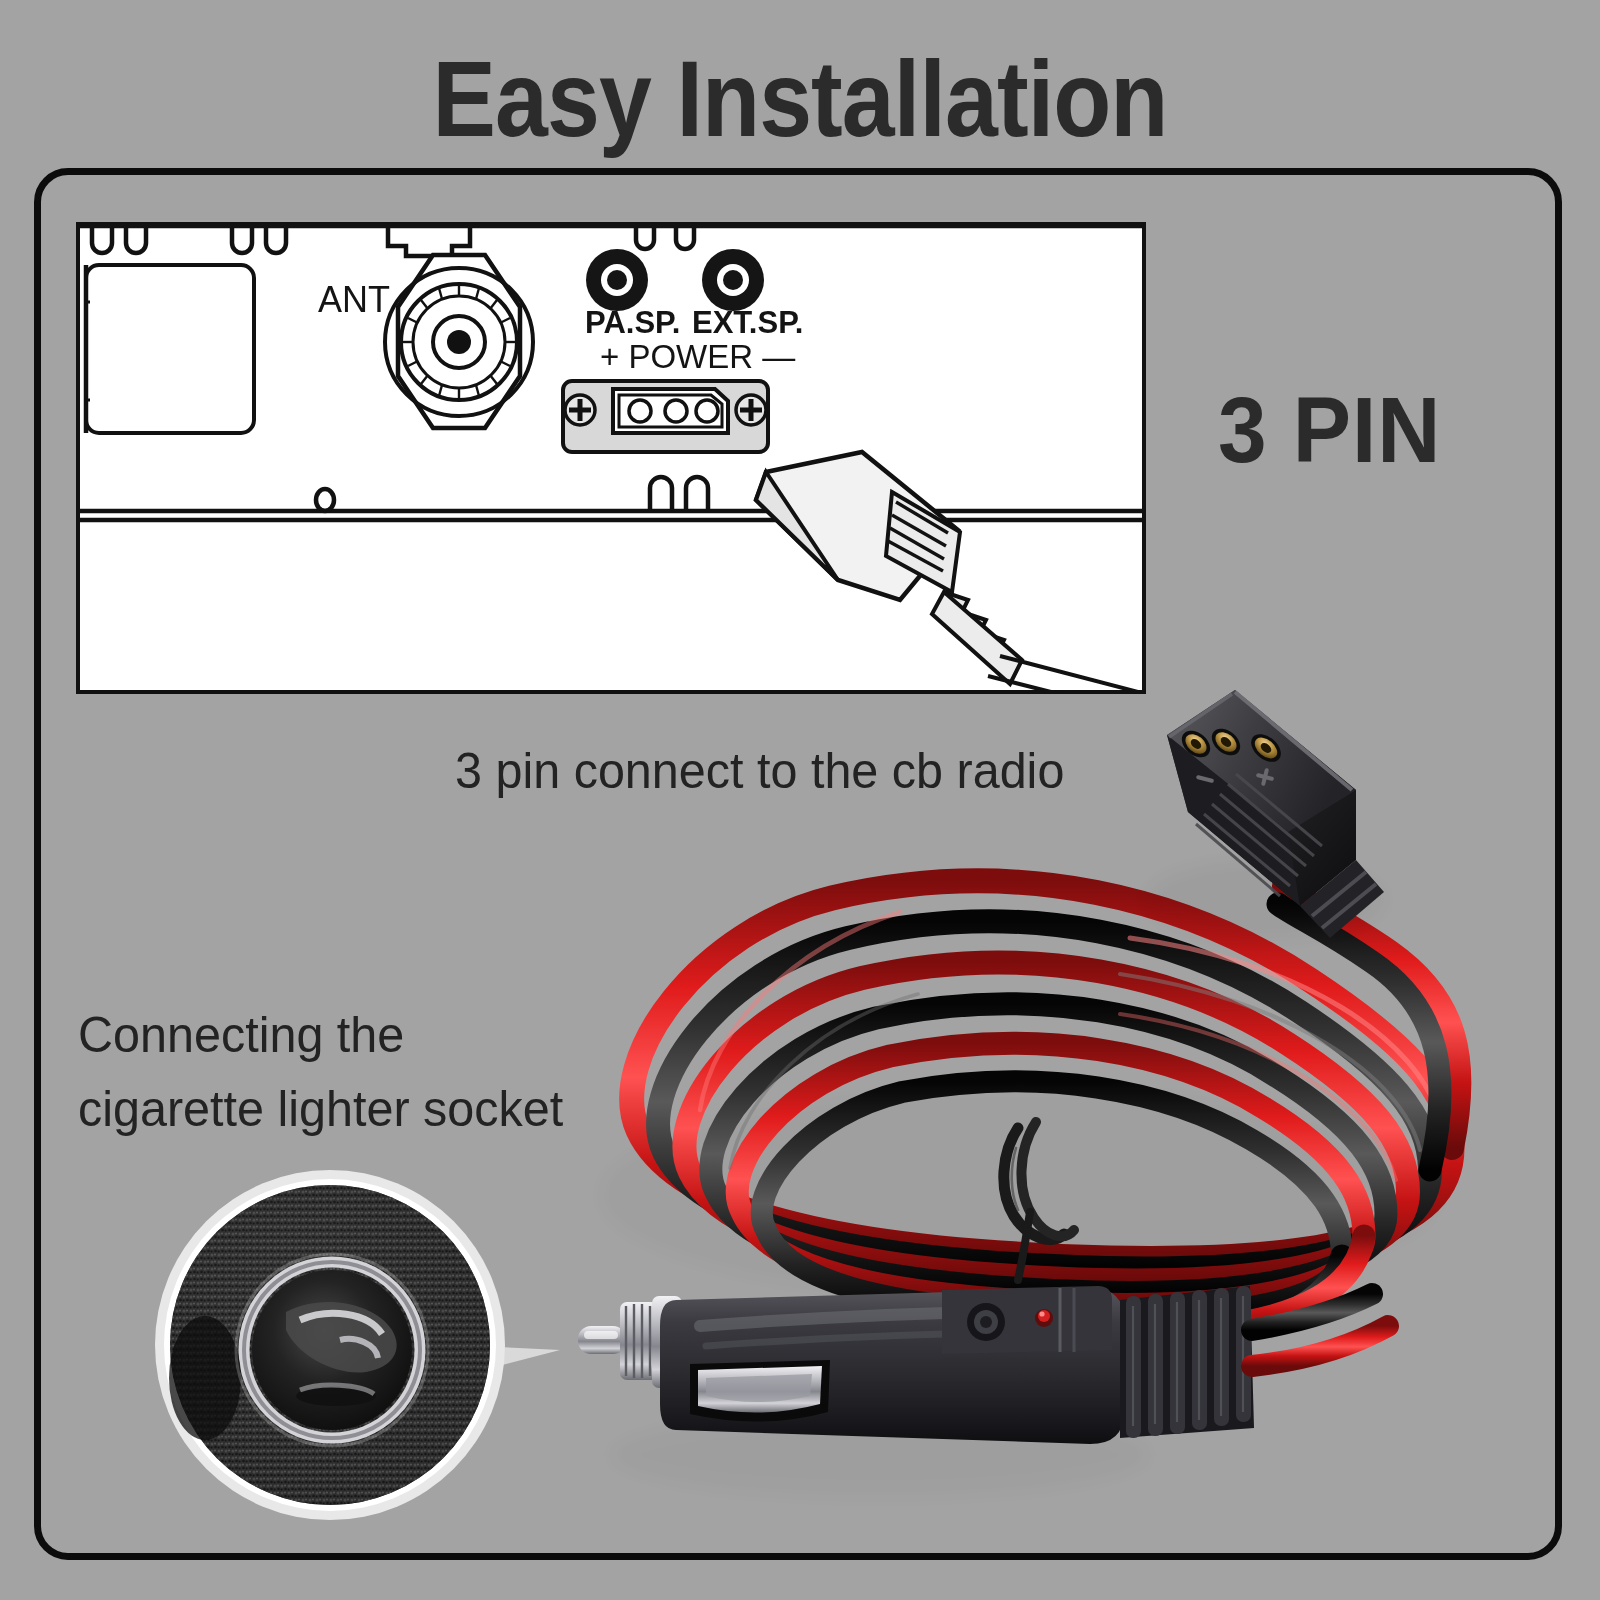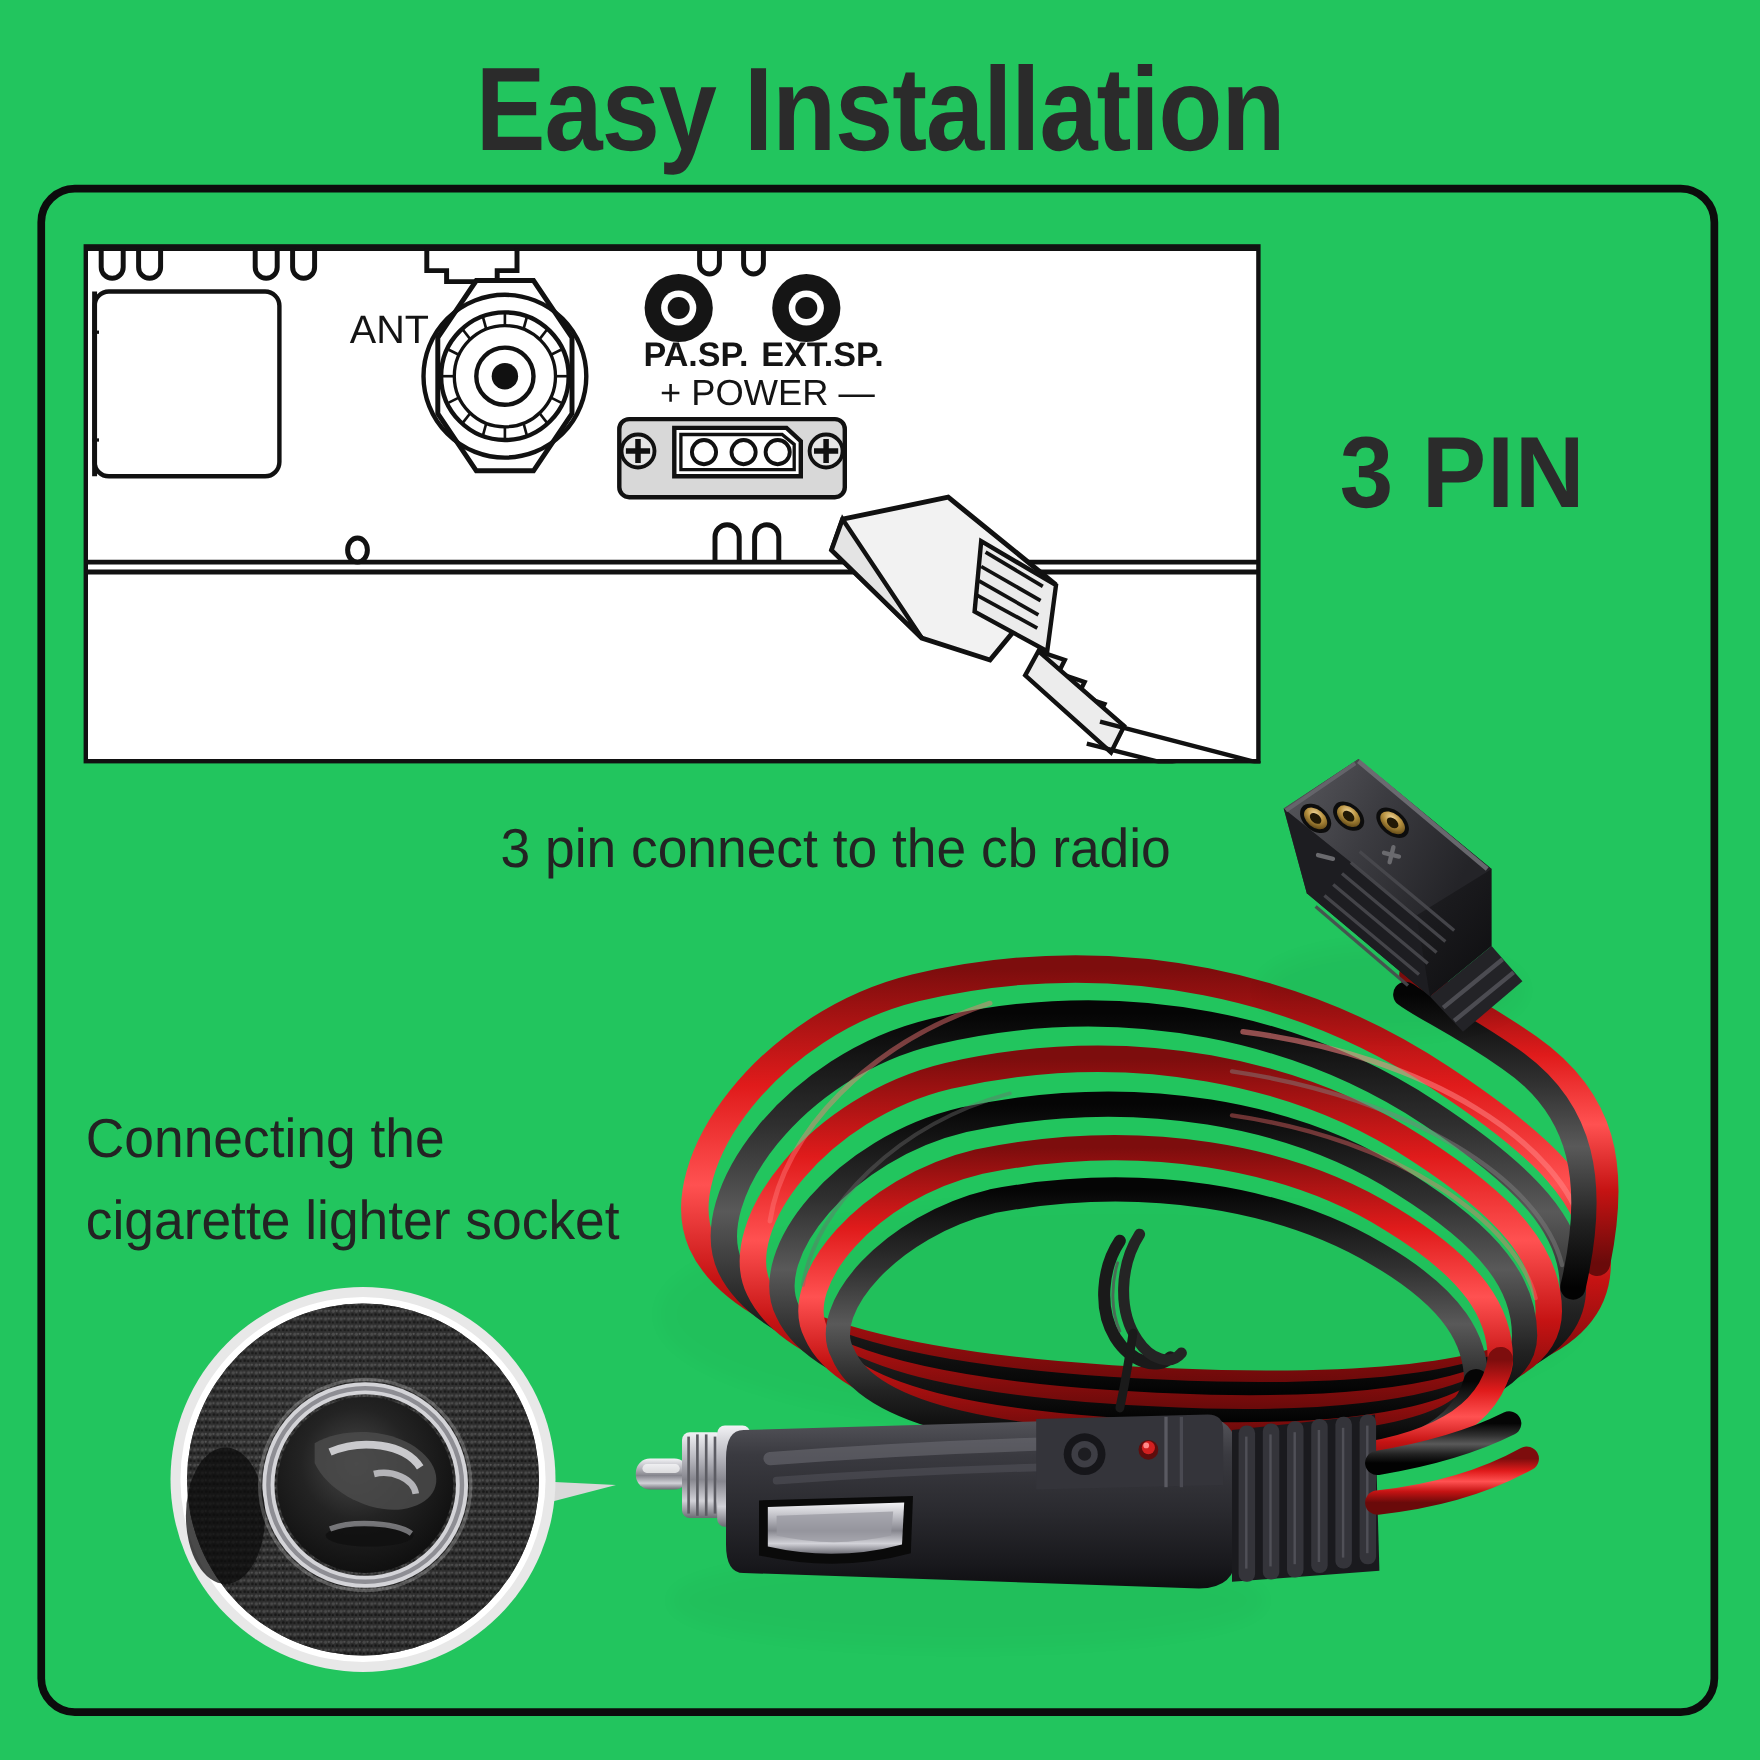--- a/index.html
+++ b/index.html
@@ -4,21 +4,21 @@
 <style>
   html, body {
     margin: 0;
     padding: 0;
     background: #ffffff;
   }
   #stage {
     position: relative;
     width: 1600px;
     height: 1600px;
-    background: #22c55e;
+    background: #a3a3a3;
     overflow: hidden;
     font-family: "Liberation Sans", sans-serif;
   }
 
   
   #title {
     position: absolute;
     left: 0;
     top: 42px;
     width: 1600px;

